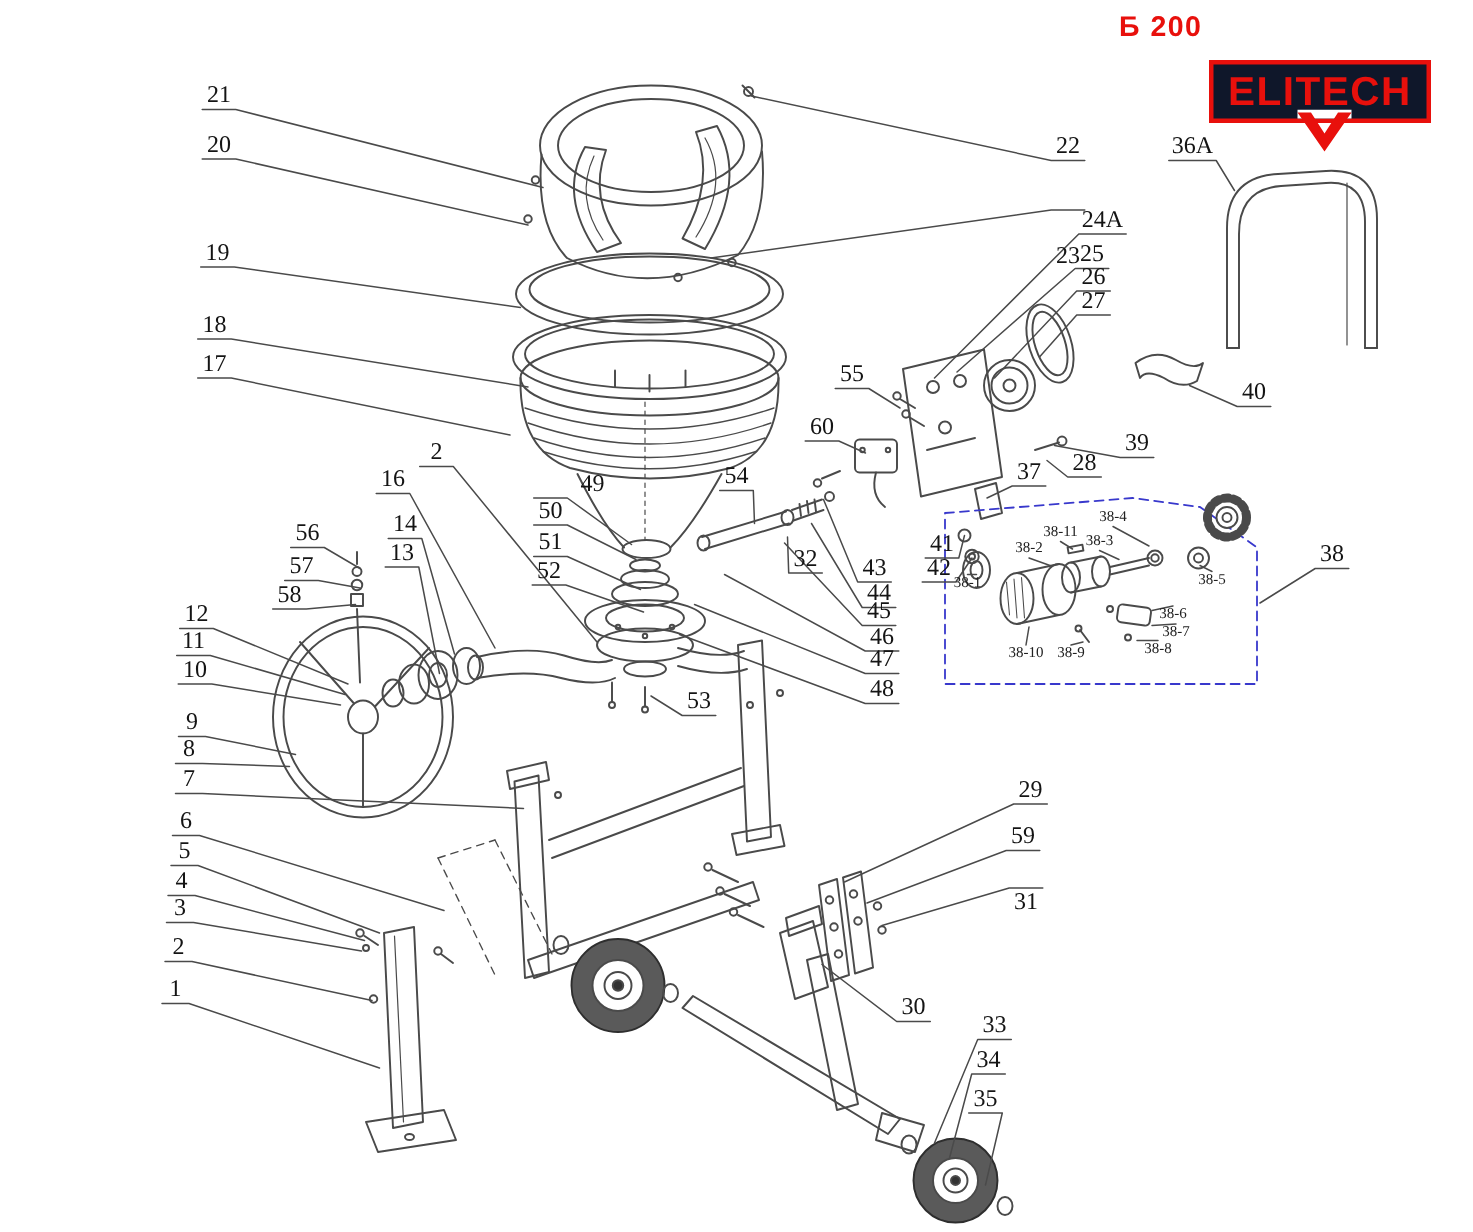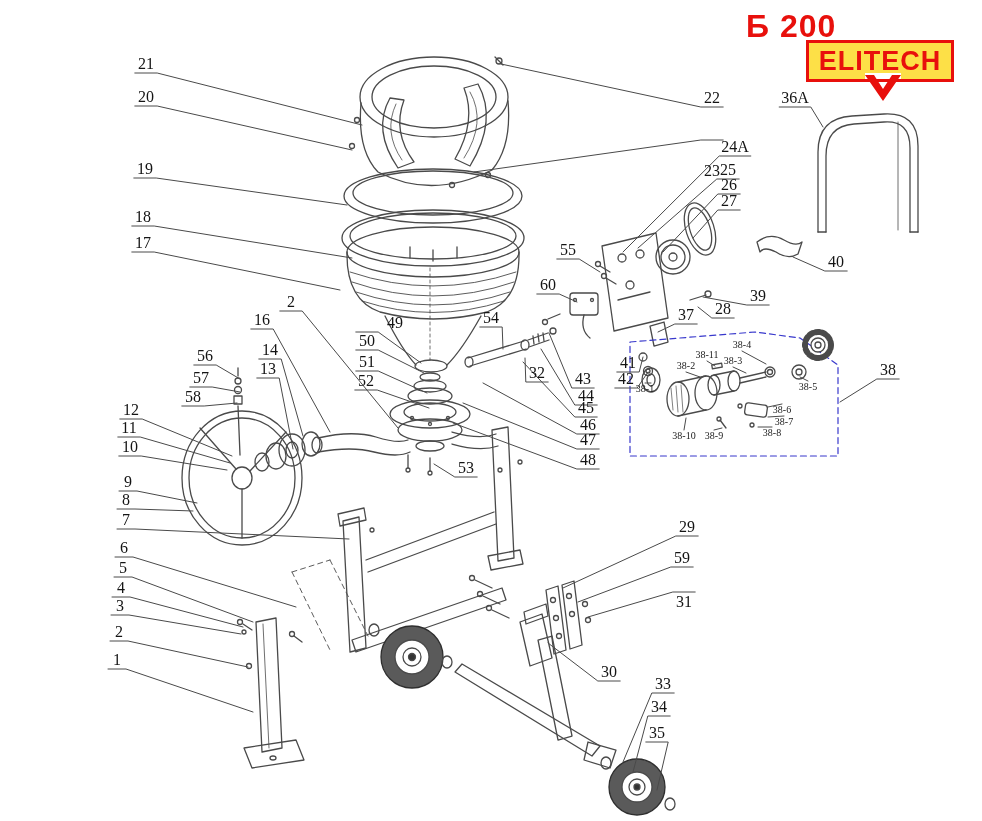--- a/index.html
+++ b/index.html
@@ -18,29 +18,29 @@
     transform:translate(-50%,-50%);
     font-size:16px;
     color:#141414;
     white-space:nowrap;
     line-height:1;
   }
   .part-label.small { font-size:10px; color:#202020; }
   .model-title {
     position:absolute; left:746px; top:8px;
     font-family:"Liberation Sans", sans-serif;
-    font-weight:bold; font-size:32px;
+    font-weight:bold; font-size:19px;
     color:#e8100c; letter-spacing:1px;
   }
   .logo {
     position:absolute; left:806px; top:40px;
     width:148px; height:42px;
     border:3px solid #e8100c;
     display:flex; align-items:center; justify-content:center;
-    background:#fde047;
+    background:#0f172a;
   }
   .logo-text {
     font-family:"Liberation Sans", sans-serif;
     font-weight:bold; font-size:27px; letter-spacing:1px;
     color:#e8100c;
   }
   .logo-check {
     position:absolute; left:50px; bottom:-24px;
     width:48px; height:30px;
   }

